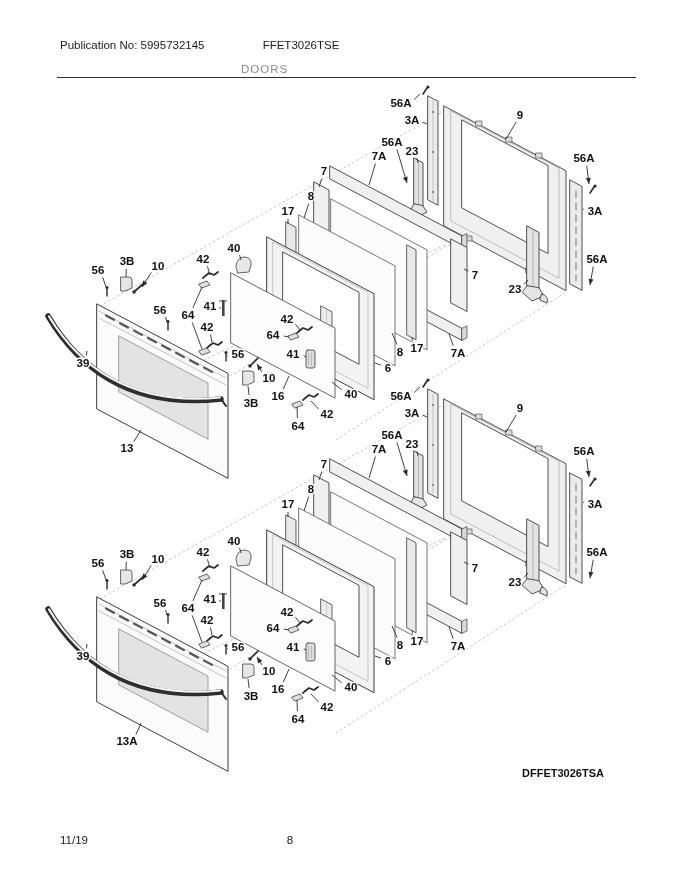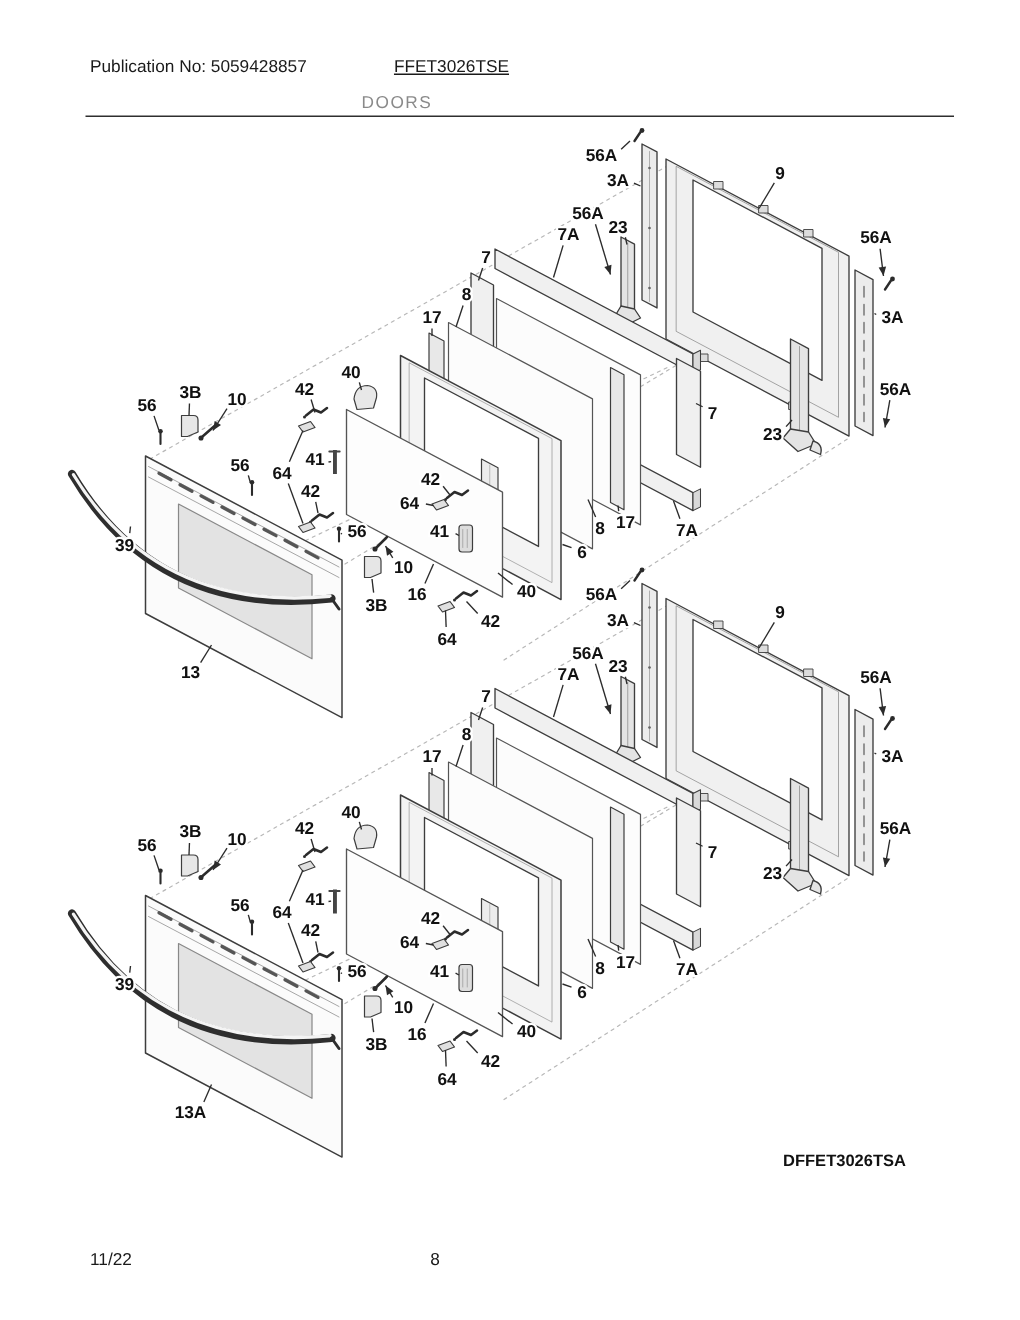--- a/index.html
+++ b/index.html
@@ -1,36 +1,36 @@
 <!DOCTYPE html>
 <html><head>
 <meta charset="utf-8">
 <style>
   html,body{margin:0;padding:0;background:#fff;}
   .page{
     position:relative;width:680px;height:880px;background:#ffffff;
     font-family:"Liberation Sans",sans-serif;color:#1a1a1a;overflow:hidden;
   }
   .hdr-left{position:absolute;left:60px;top:39px;font-size:11.5px;}
-  .hdr-model{position:absolute;left:241px;top:39px;width:120px;text-align:center;font-size:11.5px;text-decoration:underline;}
+  .hdr-model{position:absolute;left:241px;top:39px;width:120px;text-align:center;font-size:11.5px;}
   .hdr-section{position:absolute;left:241px;top:63px;width:120px;font-size:11.5px;color:#8a8a8a;letter-spacing:1px;}
   .hdr-rule{position:absolute;left:57px;top:77px;width:579px;height:1.4px;background:#2e2e2e;}
   .ftr-date{position:absolute;left:60px;top:834px;font-size:11.5px;}
   .ftr-page{position:absolute;left:260px;top:834px;width:60px;text-align:center;font-size:11.5px;}
   svg.diagram{position:absolute;left:0;top:0;}
   .callout-text{font-family:"Liberation Sans",sans-serif;font-weight:bold;font-size:11.5px;fill:#111;
     paint-order:stroke;stroke:#ffffff;stroke-width:3px;text-anchor:middle;}
   .code-text{font-family:"Liberation Sans",sans-serif;font-weight:bold;font-size:11px;fill:#111;text-anchor:middle;}
 </style>
 </head>
 <body>
 
 <div class="page">
 
-  <div class="hdr-left">Publication No: 5059428857</div>
+  <div class="hdr-left">Publication No: 5995732145</div>
   <div class="hdr-model">FFET3026TSE</div>
   <div class="hdr-section">DOORS</div>
   <div class="hdr-rule"></div>
 
   <svg id="diagram" class="diagram" width="680" height="880" viewBox="0 0 680 880">
     <defs>
       <g id="assembly" stroke-linejoin="round" stroke-linecap="round">
 
         <g stroke="#b8b8b8" stroke-width="0.8" stroke-dasharray="2 3">
           <path d="M100,306 L446,110"></path>
@@ -356,15 +356,15 @@
         <text x="400" y="649" class="callout-text">8</text>
         <line x1="412.448167612687" y1="633.7170681802992" x2="412" y2="630" stroke="#2b2b2b" stroke-width="0.9"></line>
         <text x="417" y="645" class="callout-text">17</text>
         <line x1="453.2910502078705" y1="638.7700972888517" x2="449" y2="627" stroke="#2b2b2b" stroke-width="0.9"></line>
         <text x="458" y="650" class="callout-text">7A</text>
       </g>
 
     <text class="code-text" x="563" y="777">DFFET3026TSA</text>
   </svg>
 
-  <div class="ftr-date">11/22</div>
+  <div class="ftr-date">11/19</div>
   <div class="ftr-page">8</div>
 </div>
 
 </body></html>

